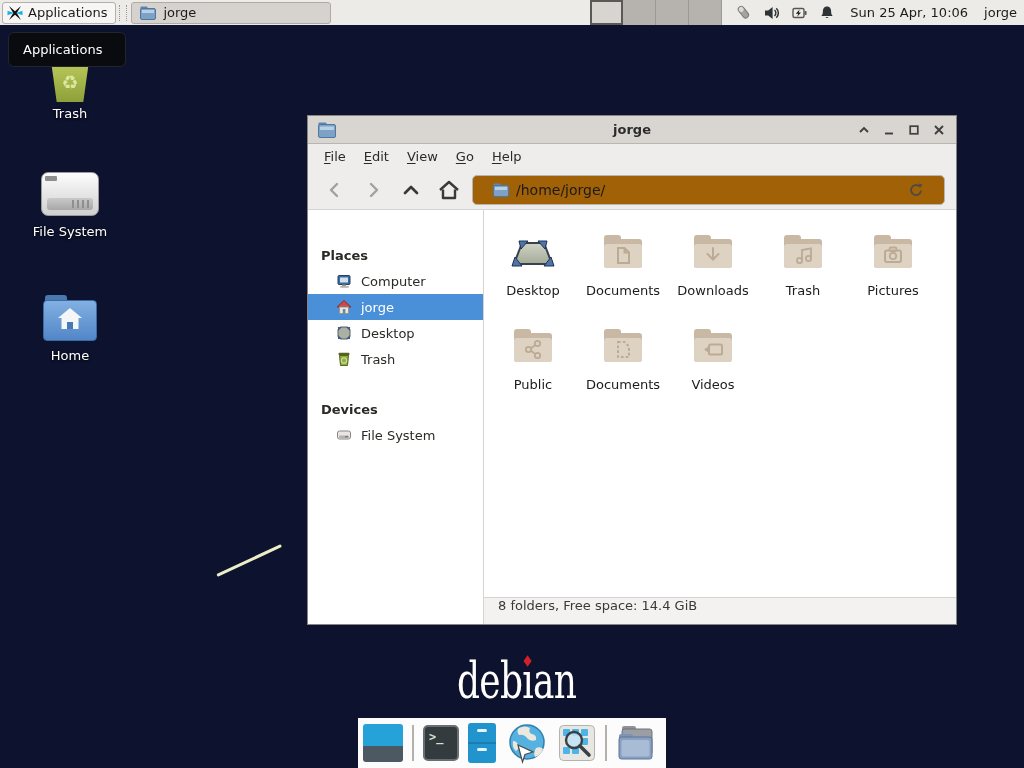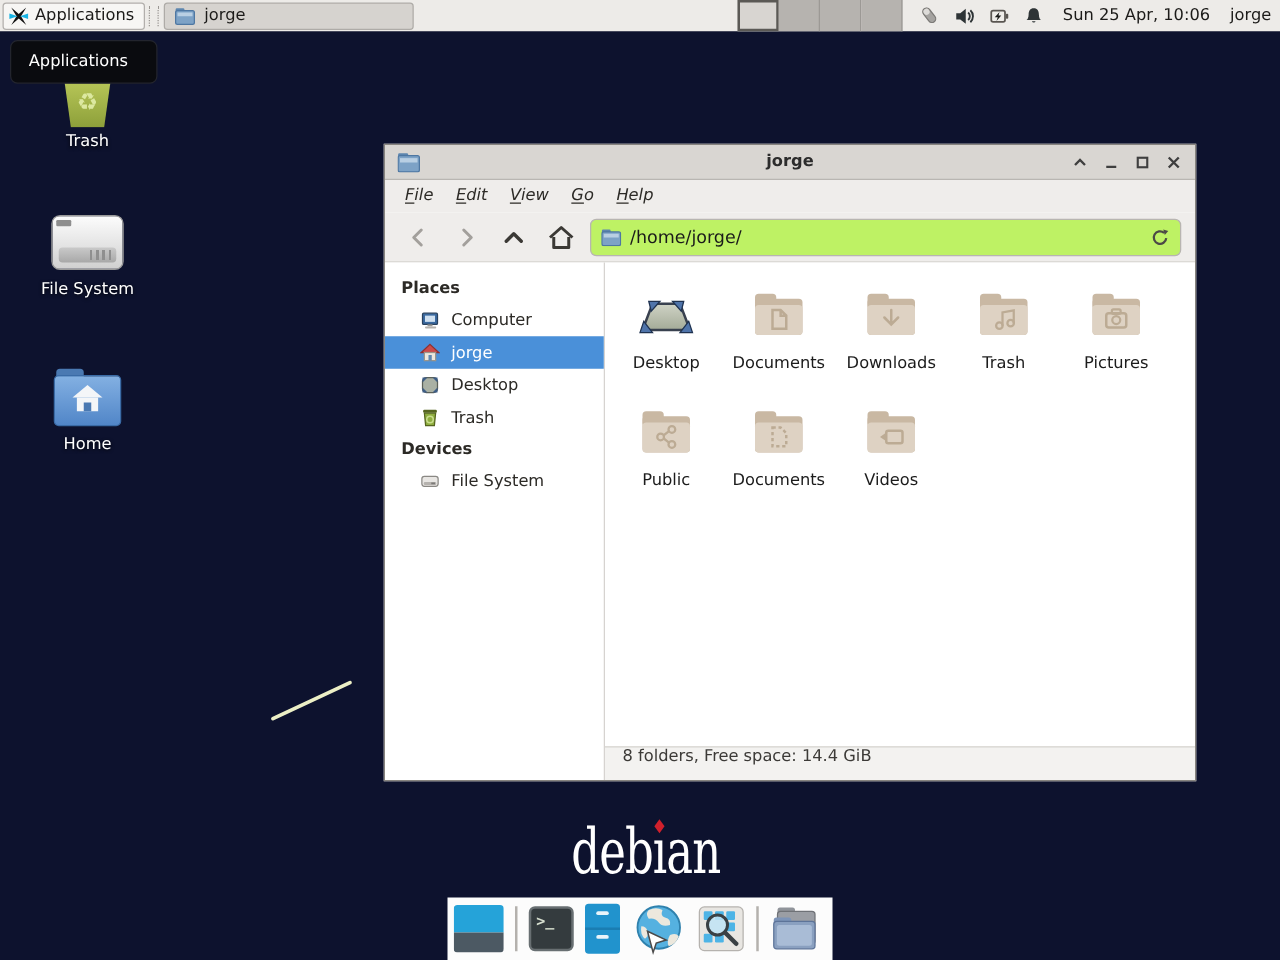--- a/index.html
+++ b/index.html
@@ -69,31 +69,31 @@
   
   .window{position:absolute;left:307px;top:115px;width:650px;height:510px;background:#fff;
           border:1px solid #87847f;box-sizing:border-box;display:flex;flex-direction:column;font-size:13px;color:#2c2a26;}
   .titlebar{height:28px;background:#d9d6d2;border-bottom:1px solid #b9b6b2;display:flex;align-items:center;
             padding:0 10px;box-sizing:border-box;}
   .titlebar .wtitle{position:absolute;left:0;right:0;text-align:center;font-weight:bold;color:#2c2c2c;}
   .titlebar{position:relative;}
   .win-controls{margin-left:auto;display:flex;gap:10px;z-index:2;}
   .win-controls .wbtn{width:15px;height:15px;display:flex;align-items:center;justify-content:center;}
   .menubar{height:26px;background:#efedeb;display:flex;align-items:center;padding-left:7px;}
-  .menu-item{padding:0 9px;line-height:26px;font-style:italic;}
+  .menu-item{padding:0 9px;line-height:26px;}
   .mn{text-decoration:underline;text-underline-offset:2px;}
   .toolbar{height:40px;background:#efedeb;border-bottom:1px solid #d6d3d0;display:flex;align-items:center;
            padding:0 11px 0 8px;box-sizing:border-box;gap:0;}
   .nav-btn{width:38px;height:30px;display:flex;align-items:center;justify-content:center;}
-  .pathbar{flex:1;height:30px;margin-left:4px;background:#bef264;border:1px solid #b8b5b1;border-radius:5px;
-           display:flex;align-items:center;padding:0 8px;box-sizing:border-box;gap:7px;color:#1a1a1a;font-size:14px;}
+  .pathbar{flex:1;height:30px;margin-left:4px;background:#a16207;border:1px solid #b8b5b1;border-radius:5px;
+           display:flex;align-items:center;padding:0 20px;box-sizing:border-box;gap:7px;color:#1a1a1a;font-size:14px;}
   .pathbar .ptext{flex:1;}
   .win-body{flex:1;display:flex;min-height:0;}
   .sidebar{width:176px;background:#fff;border-right:1px solid #d6d3d0;box-sizing:border-box;padding-top:8px;}
-  .side-header{font-weight:bold;padding:5px 0 5px 13px;color:#2c2a26;}
+  .side-header{font-weight:bold;padding:5px 0 5px 13px;color:#2c2a26;margin-top:25px;}
   .side-item{height:26px;display:flex;align-items:center;gap:9px;padding-left:28px;}
   .side-item.selected{background:#4a90d9;color:#fff;}
   .main-pane{flex:1;display:flex;flex-direction:column;background:#fff;min-width:0;}
   .fileview{flex:1;padding:14px 0 0 4px;display:flex;flex-wrap:wrap;align-content:flex-start;}
   .file-item{width:90px;margin-bottom:20px;text-align:center;}
   .file-item .fi-icon{height:56px;display:flex;align-items:center;justify-content:center;}
   .file-item .fi-label{margin-top:3px;color:#1c1c1c;}
   .statusbar{height:26px;background:#f3f2f0;border-top:1px solid #d6d3d0;display:flex;align-items:flex-start;
              padding-left:14px;color:#3c3a37;}
 

